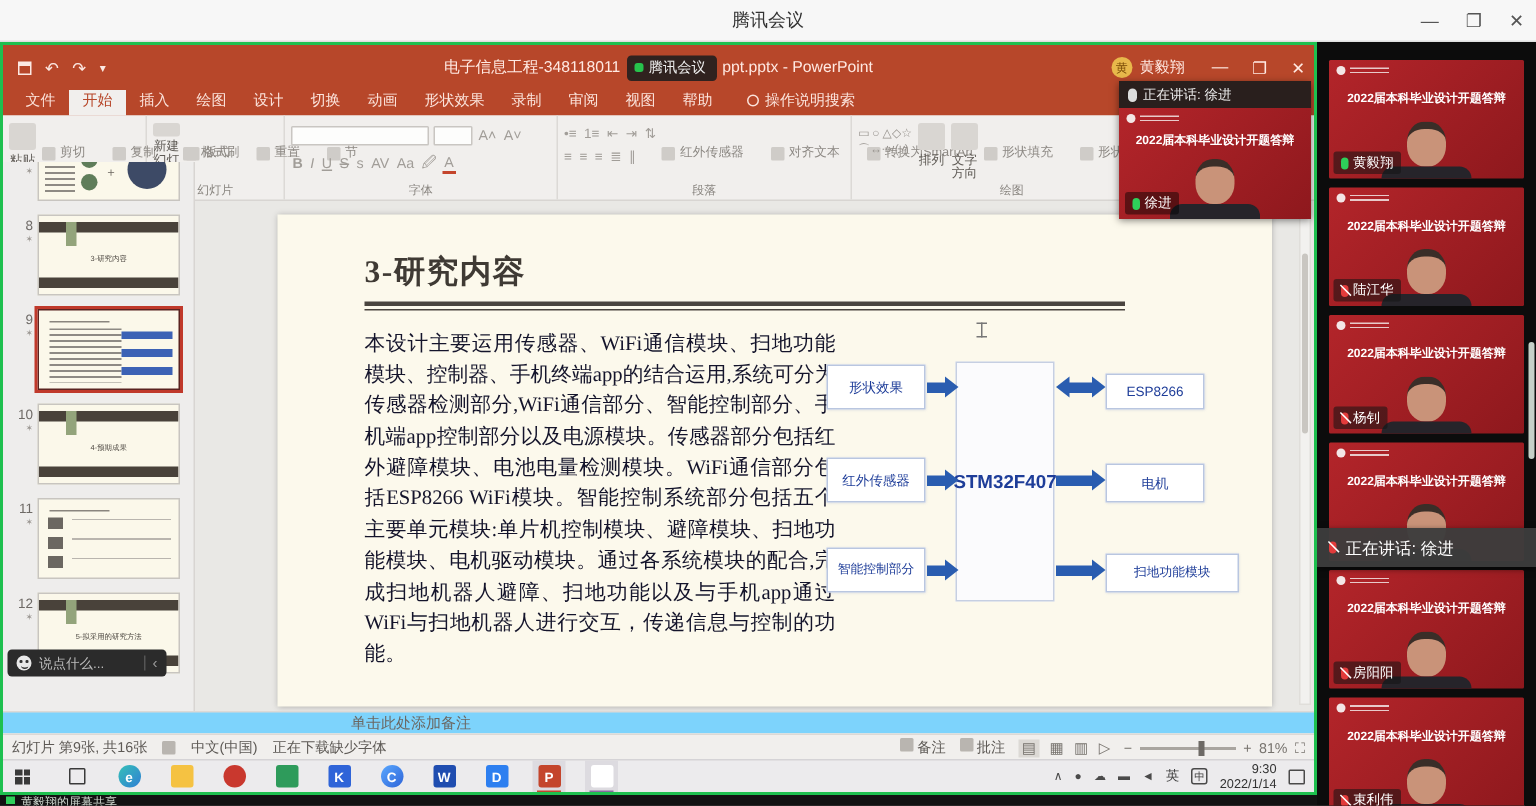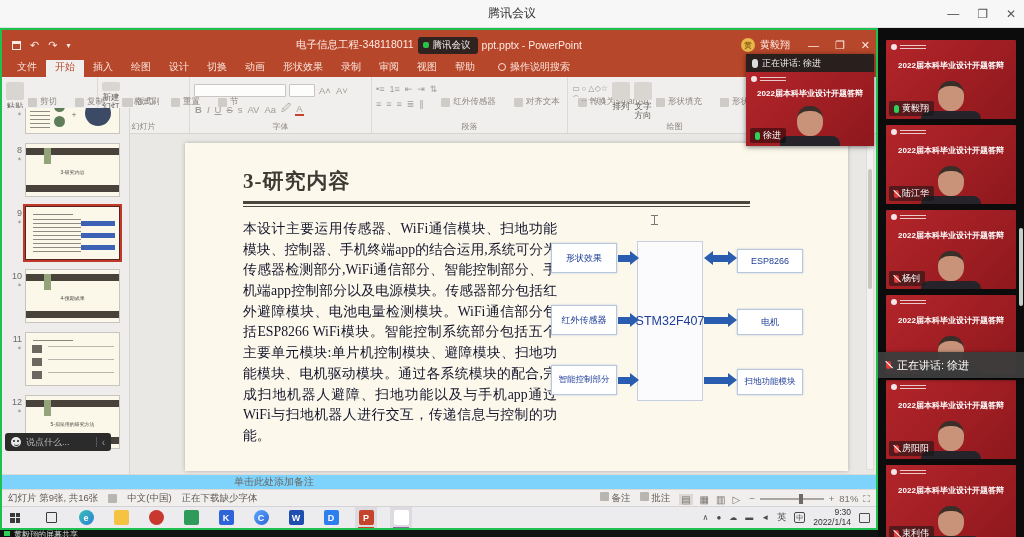--- a/index.html
+++ b/index.html
@@ -113,24 +113,24 @@
   .sbody{position:absolute;left:58px;top:76px;width:314px;font-family:"Liberation Serif",serif;
     font-size:13.8px;line-height:1.5;color:#14142b;text-align:justify}
   
   #diagram{position:absolute;left:366px;top:84px;width:254px;height:222px}
   .dbox{position:absolute;background:#fff;border:1px solid #b9c6e0;box-shadow:0 0 2px rgba(120,140,190,.4);
     display:flex;align-items:center;justify-content:center;font-size:9px;color:#1e3d99;text-align:center}
   .dg-l div:nth-of-type(1){left:0;top:16px;width:66px;height:30px}
   .dg-l div:nth-of-type(2){left:0;top:78px;width:66px;height:30px}
   .dg-l div:nth-of-type(3){left:0;top:138px;width:66px;height:30px;font-size:8.5px}
   .dg-c{position:absolute;left:86px;top:14px;width:66px;height:160px;background:#fbfbfd;border:1px solid #c6cfe2;
-    display:flex;align-items:center;justify-content:center;font-size:12.5px;font-weight:normal;color:#1e3d99}
+    display:flex;align-items:center;justify-content:center;font-size:12.5px;font-weight:bold;color:#1e3d99}
   .dg-r div:nth-of-type(1){left:186px;top:22px;width:66px;height:24px}
   .dg-r div:nth-of-type(2){left:186px;top:82px;width:66px;height:26px}
-  .dg-r div:nth-of-type(3){left:186px;top:142px;width:66px;height:26px;font-size:8.5px}
+  .dg-r div:nth-of-type(3){left:186px;top:142px;width:89px;height:26px;font-size:8.5px}
   .arr{position:absolute;height:7px;background:#2a5db0}
   .arr.re::after{content:"";position:absolute;right:-8px;top:-4px;border:7.5px solid transparent;
     border-left:9px solid #2a5db0;border-right:0}
   .arr.le::before{content:"";position:absolute;left:-8px;top:-4px;border:7.5px solid transparent;
     border-right:9px solid #2a5db0;border-left:0}
   .a1{left:67px;top:28px;width:13px}
   .a2{left:67px;top:90px;width:13px}
   .a3{left:67px;top:150px;width:13px}
   .a4{left:161px;top:28px;width:17px}
   .a5{left:153px;top:90px;width:25px}

